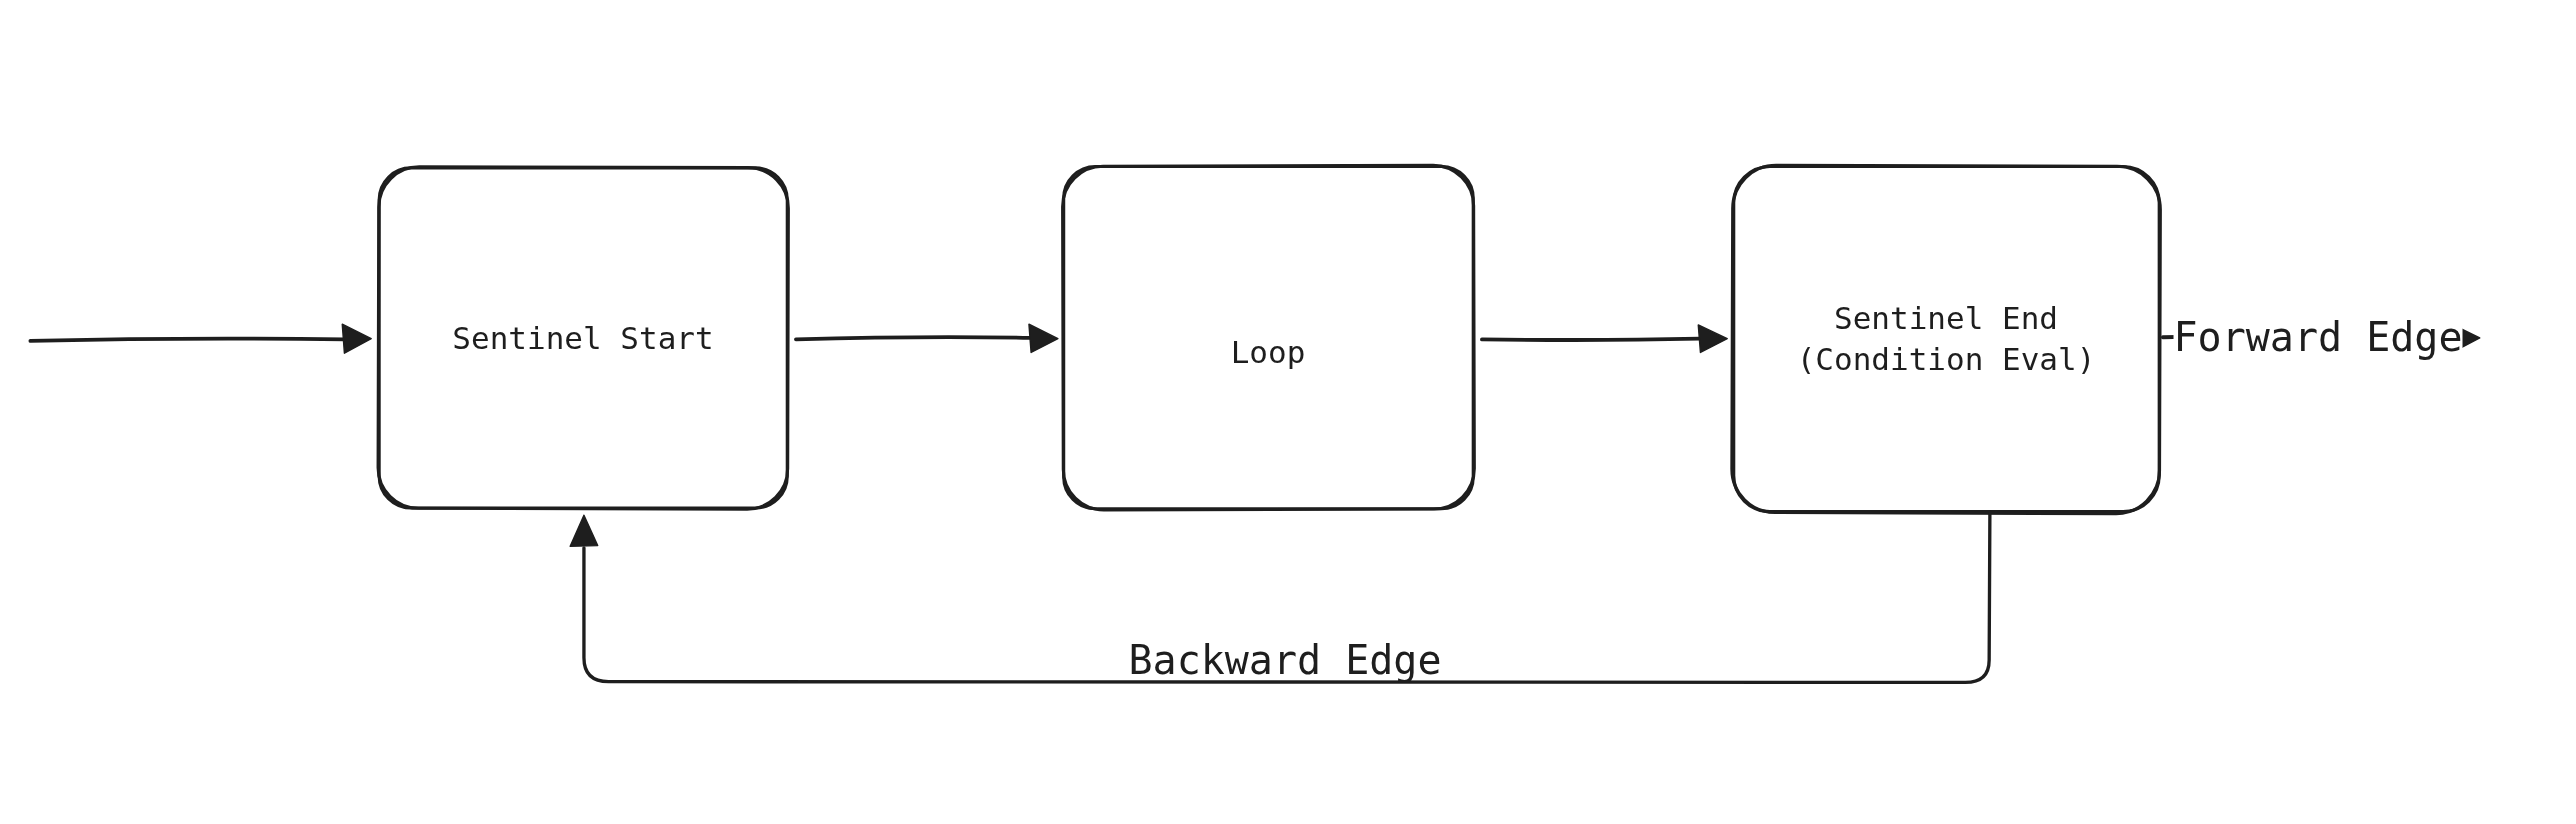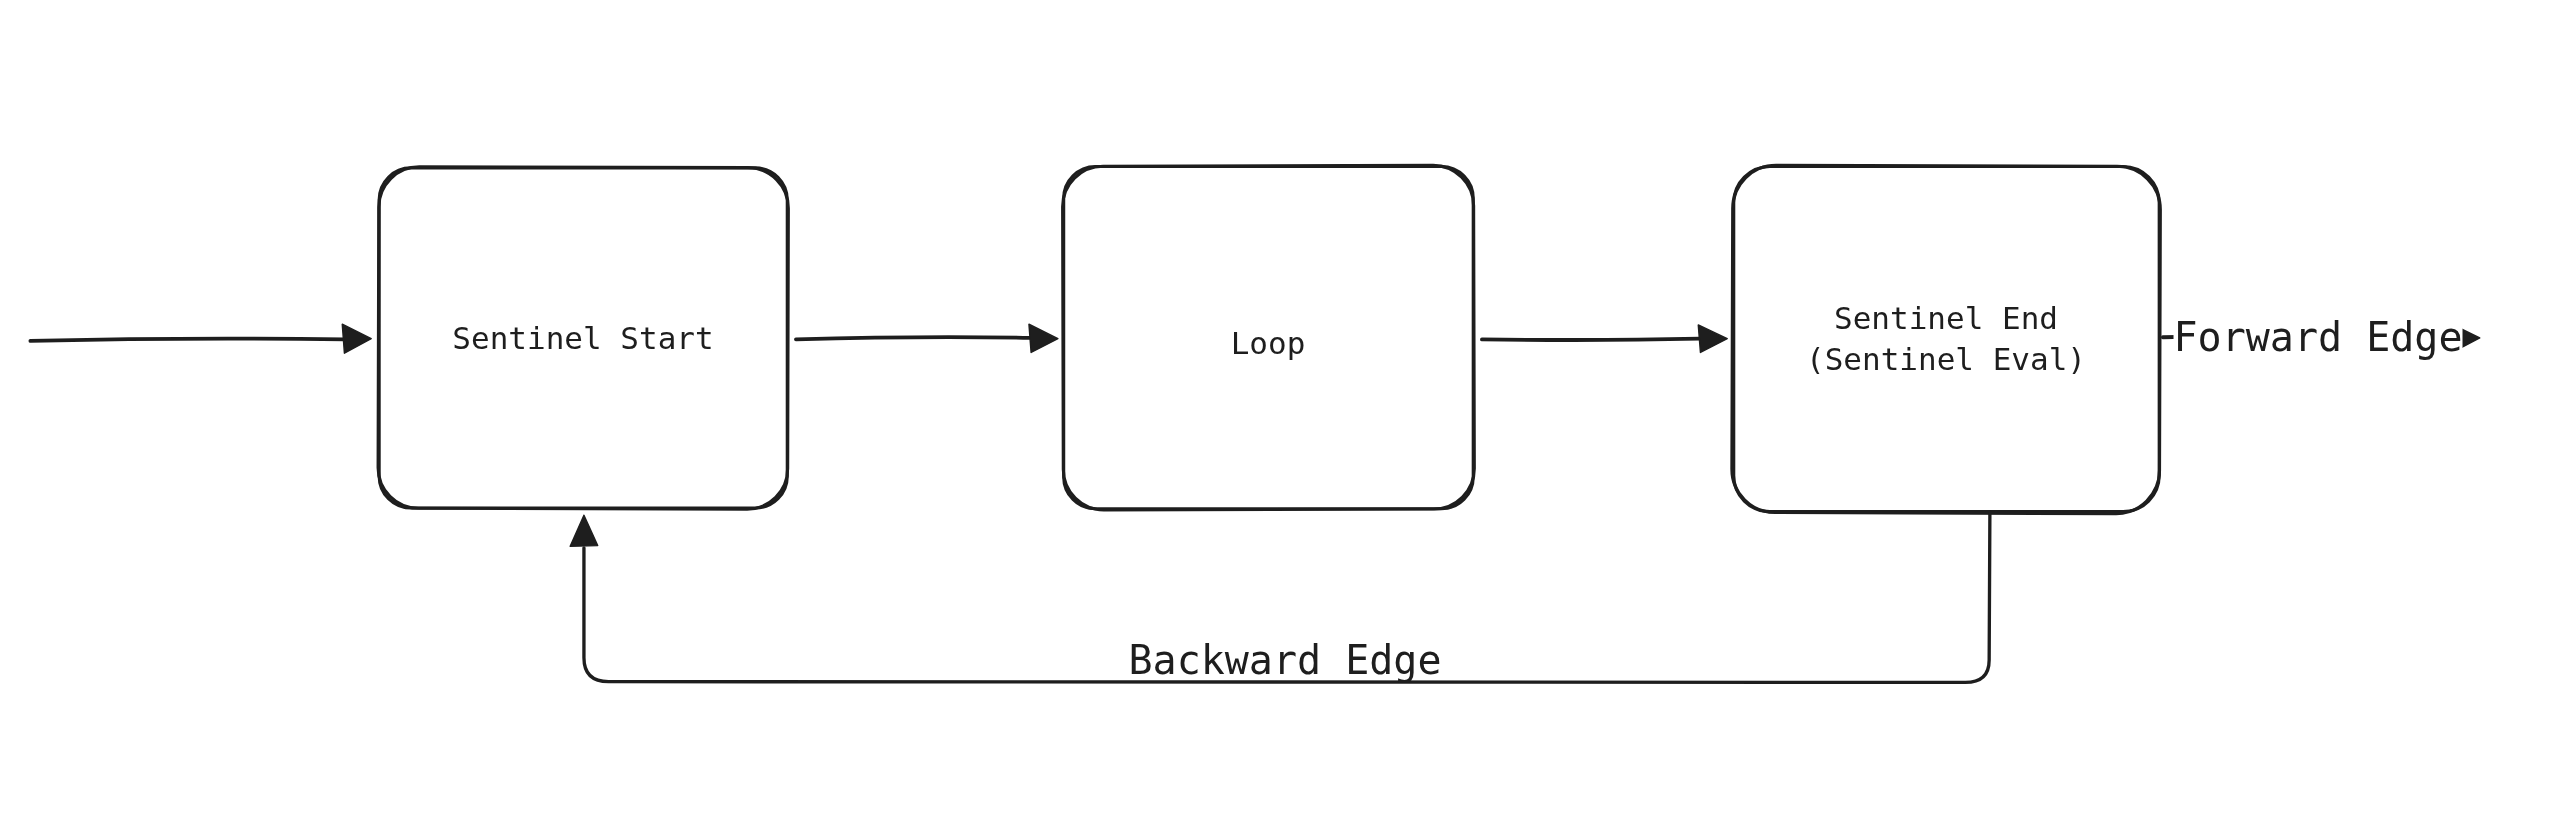--- a/index.html
+++ b/index.html
@@ -102,27 +102,27 @@
     <g>
       <path class="stroke thin-shaft" d="M 2750 708 L 2749 912 Q 2749 943 2716 943 L 841 942 Q 807 942 807 909 L 807 757"></path>
       <path class="head" d="M 807 712 L 788 755 L 826 754 Z"></path>
     </g>
   </svg>
 
   <div class="node-label" style="left:583px; top:338px;">
     <span>Sentinel Start</span>
   </div>
 
-  <div class="node-label" style="left:1268px; top:343px;">
+  <div class="node-label" style="left:1268px; top:352px;">
     <span>Loop</span>
   </div>
 
   <div class="node-label" style="left:1946px; top:339px;">
     <div>Sentinel End</div>
-    <div>(Sentinel Eval)</div>
+    <div>(Condition Eval)</div>
   </div>
 
   <div class="edge-label" style="left:2318px; top:337px;">
     <span>Forward Edge</span>
   </div>
 
   <div class="edge-label on-line" style="left:1285px; top:660px;">
     <span>Backward Edge</span>
   </div>
 

